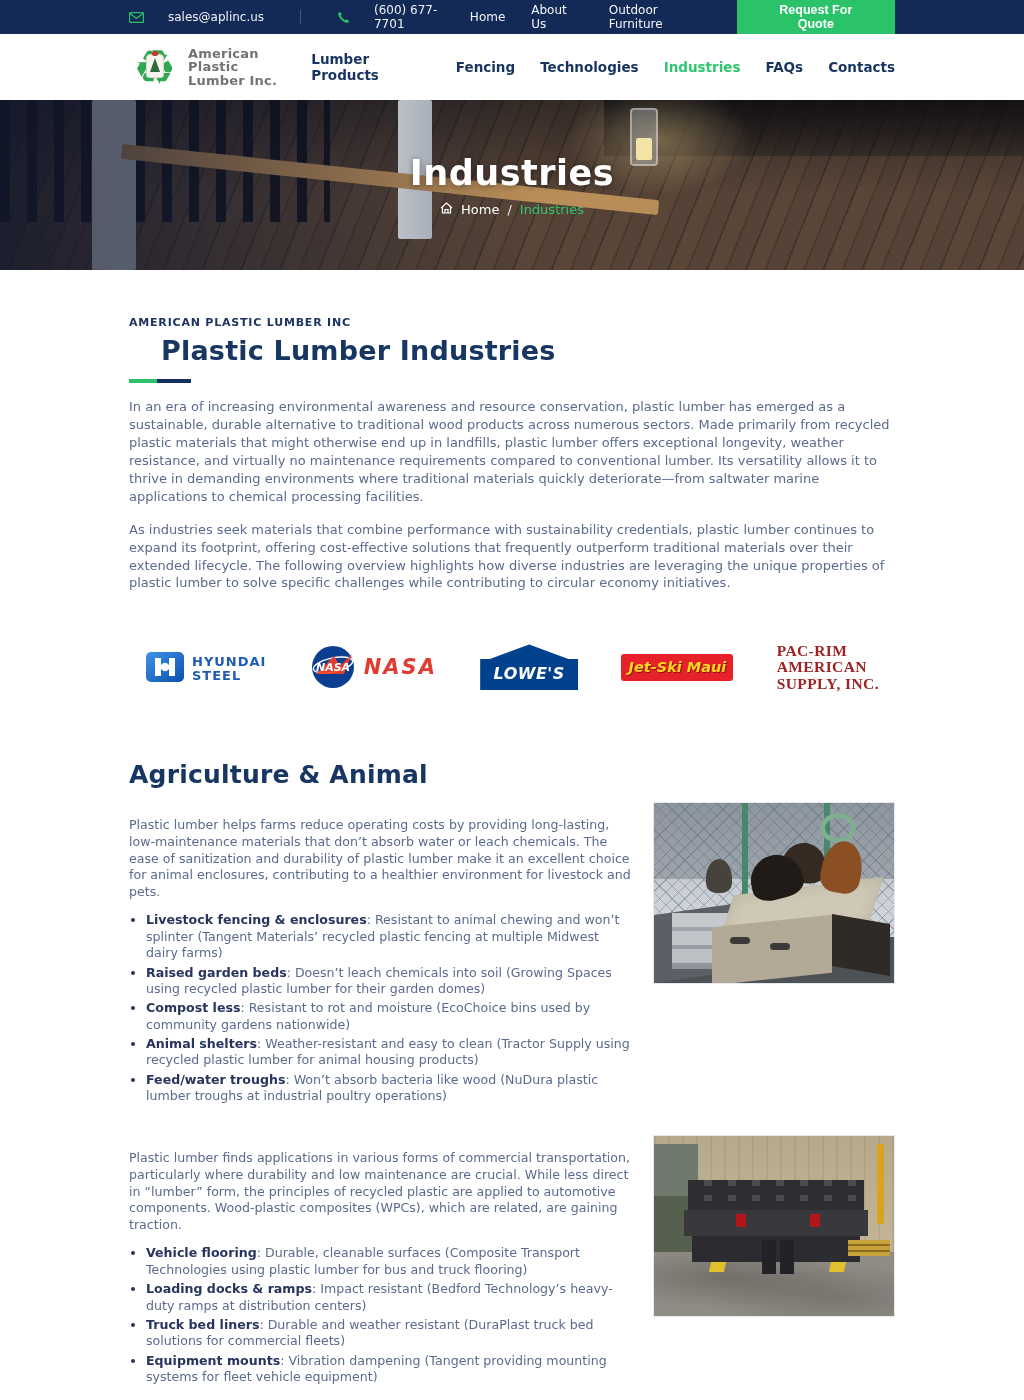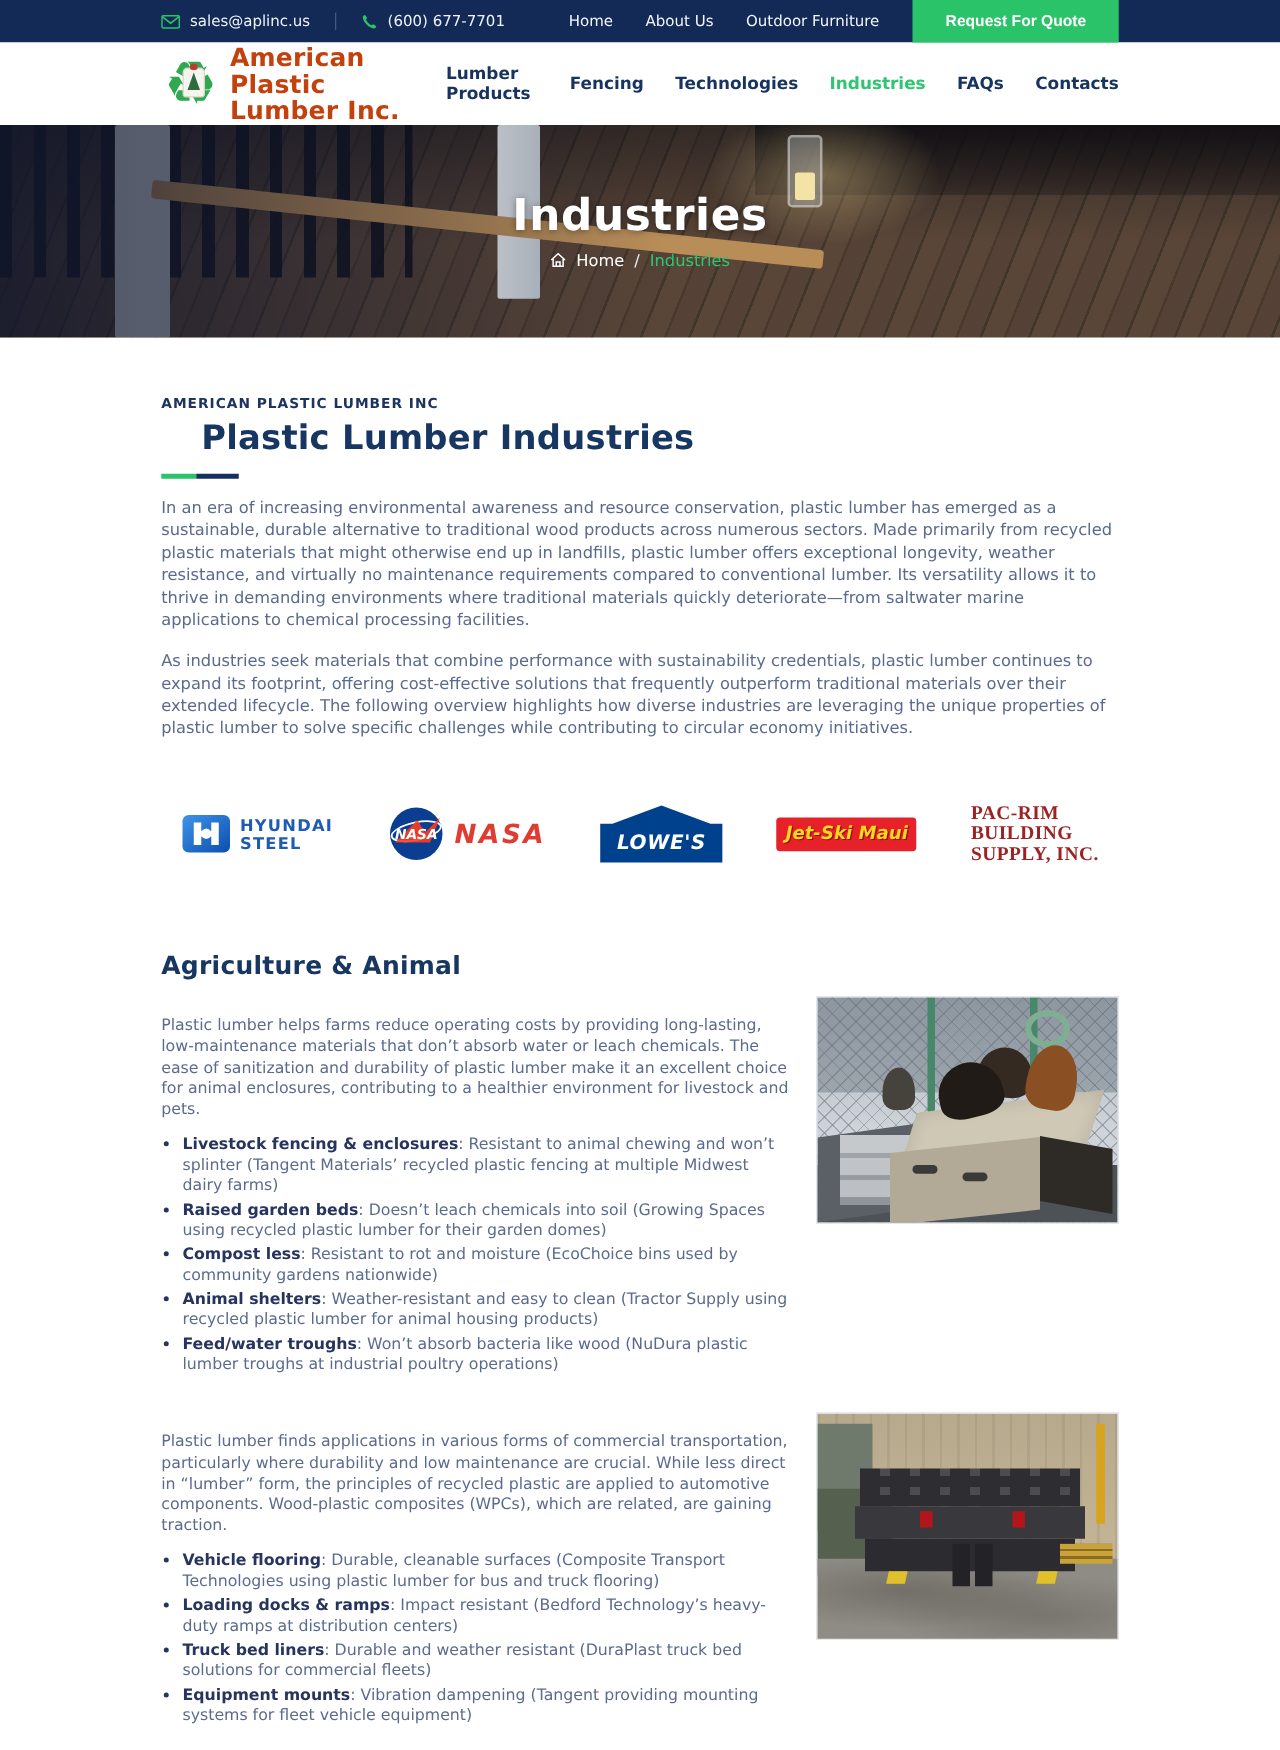--- a/index.html
+++ b/index.html
@@ -3,40 +3,40 @@
 <meta charset="utf-8">
 <style>
   * { box-sizing: border-box; margin: 0; padding: 0; }
   html, body { width: 1024px; height: 1400px; overflow: hidden; background: #fff; }
   body { font-family: "DejaVu Sans", "Liberation Sans", sans-serif; }
   .container { width: 766px; margin: 0 auto; }
 
   
   .topbar { height: 34px; background: #132a56; }
   .topbar .container { display: flex; align-items: center; height: 100%; }
-  .contact { display: flex; align-items: center; gap: 8px; color: #eef2f8; font-size: 12px; }
+  .contact { display: flex; align-items: center; gap: 24px; color: #eef2f8; font-size: 12px; }
   .contact .sep { width: 1px; height: 14px; background: rgba(255,255,255,.22); margin: 0 12px; }
   .ticon { display: inline-flex; align-items: center; }
   .topnav { margin-left: auto; display: flex; align-items: center; height: 100%; }
   .topnav a { color: #f2f5fa; font-size: 12px; text-decoration: none; padding: 0 13px; }
   .cta { height: 34px; background: #2bc36a; color: #fff; font-size: 12.5px; font-weight: bold;
          display: flex; align-items: center; padding: 0 26px; margin-left: 14px; cursor: pointer; border: none; }
 
   
   .header { height: 66px; background: #fff; }
   .header .container { display: flex; align-items: center; height: 100%; }
   .brand { display: flex; align-items: center; gap: 8px; }
   .logomark { position: relative; width: 52px; height: 52px; }
   .logomark .recycle { font-size: 48px; line-height: 52px; color: #2fa851; display: block; text-align: center; }
   .logomark .bag { position: absolute; left: 17px; top: 13px; width: 18px; height: 24px; background: #f6f4ee;
                    border: 1px solid #d8d5c8; border-radius: 4px 4px 3px 3px; }
   .logomark .cap { position: absolute; left: 23px; top: 10px; width: 6px; height: 5px; background: #c0392b; border-radius: 2px; }
   .logomark .tree { position: absolute; left: 21px; top: 17px; width: 0; height: 0;
                     border-left: 5px solid transparent; border-right: 5px solid transparent; border-bottom: 14px solid #2f6b3e; }
-  .brandtext { color: #c2410c; font-weight: bold; font-size: 20px; line-height: 1.05; letter-spacing: .2px; }
+  .brandtext { color: #737373; font-weight: bold; font-size: 13px; line-height: 1.05; letter-spacing: .2px; }
   .mainnav { margin-left: auto; display: flex; align-items: center; gap: 25px; }
   .mainnav a { color: #17335f; font-size: 13.5px; font-weight: bold; text-decoration: none; }
   .mainnav a.active { color: #2fc571; }
 
   
   .hero { position: relative; height: 170px; overflow: hidden;
           background: repeating-linear-gradient(112deg, #74573c 0 16px, #5d452e 16px 18px, #6e523a 18px 34px, #51402a 34px 36px); }
   .hero .shade-top { position: absolute; inset: 0; background: linear-gradient(rgba(12,14,24,.62), rgba(22,26,44,.28) 55%); }
   .hero .shade-left { position: absolute; inset: 0; background: linear-gradient(90deg, rgba(16,22,44,.82), rgba(16,22,44,0) 52%); }
   .hero .balusters { position: absolute; left: 0; top: 0; width: 330px; height: 72%;
@@ -80,21 +80,21 @@
              letter-spacing: .5px; clip-path: polygon(0 32%, 10% 32%, 50% 0, 90% 32%, 100% 32%, 100% 100%, 0 100%); }
   .p-jetski { width: 112px; height: 27px; background: #e62129; border-radius: 3px; display: flex; align-items: center;
               justify-content: center; color: #ffd71c; font-weight: bold; font-style: italic; font-size: 14.5px;
               text-shadow: 1px 1px 0 #8e0f14; }
   .p-pacrim { color: #9d2224; font-family: "Liberation Serif", "DejaVu Serif", serif; font-weight: bold;
               font-size: 15.5px; line-height: 1.05; letter-spacing: .4px; }
 
   
   .section { margin-top: 54px; }
   .section.tight { margin-top: 28px; }
-  h2.sectiontitle { color: #173662; font-size: 20px; letter-spacing: .2px; }
+  h2.sectiontitle { color: #173662; font-size: 25px; letter-spacing: .2px; }
   .section-body { display: flex; margin-top: 13px; gap: 22px; }
   .col-text { flex: 1; min-width: 0; }
   .col-text p { color: #5b6b8e; font-size: 12.6px; line-height: 1.32; }
   .col-text ul { margin: 12px 0 0 17px; }
   .col-text li { color: #5b6b8e; font-size: 12.6px; line-height: 1.3; margin-bottom: 3px; }
   .col-text li::marker { color: #27355e; }
   .col-text li strong { color: #27355e; }
   .photo { width: 242px; height: 182px; flex: 0 0 242px; position: relative; overflow: hidden;
            border: 1px solid #e6e9ee; background: #cdd2d8; }
 
@@ -266,21 +266,21 @@
       <span class="worm">NASA</span>
     </div>
     <div class="p-lowes">
       <span>LOWE'S</span>
     </div>
     <div class="p-jetski">
       <span>Jet-Ski Maui</span>
     </div>
     <div class="p-pacrim">
       <div>PAC-RIM</div>
-      <div>BUILDING</div>
+      <div>AMERICAN</div>
       <div>SUPPLY, INC.</div>
     </div>
   </div>
 
   <div class="section">
     <h2 class="sectiontitle">Agriculture &amp; Animal</h2>
     <div class="section-body">
       <div class="col-text">
         <p>Plastic lumber helps farms reduce operating costs by providing long-lasting, low-maintenance materials that don’t absorb water or leach chemicals.  The ease of sanitization and durability of plastic lumber make it an excellent choice for animal enclosures, contributing to a healthier environment for livestock and pets.</p>
         <ul>

